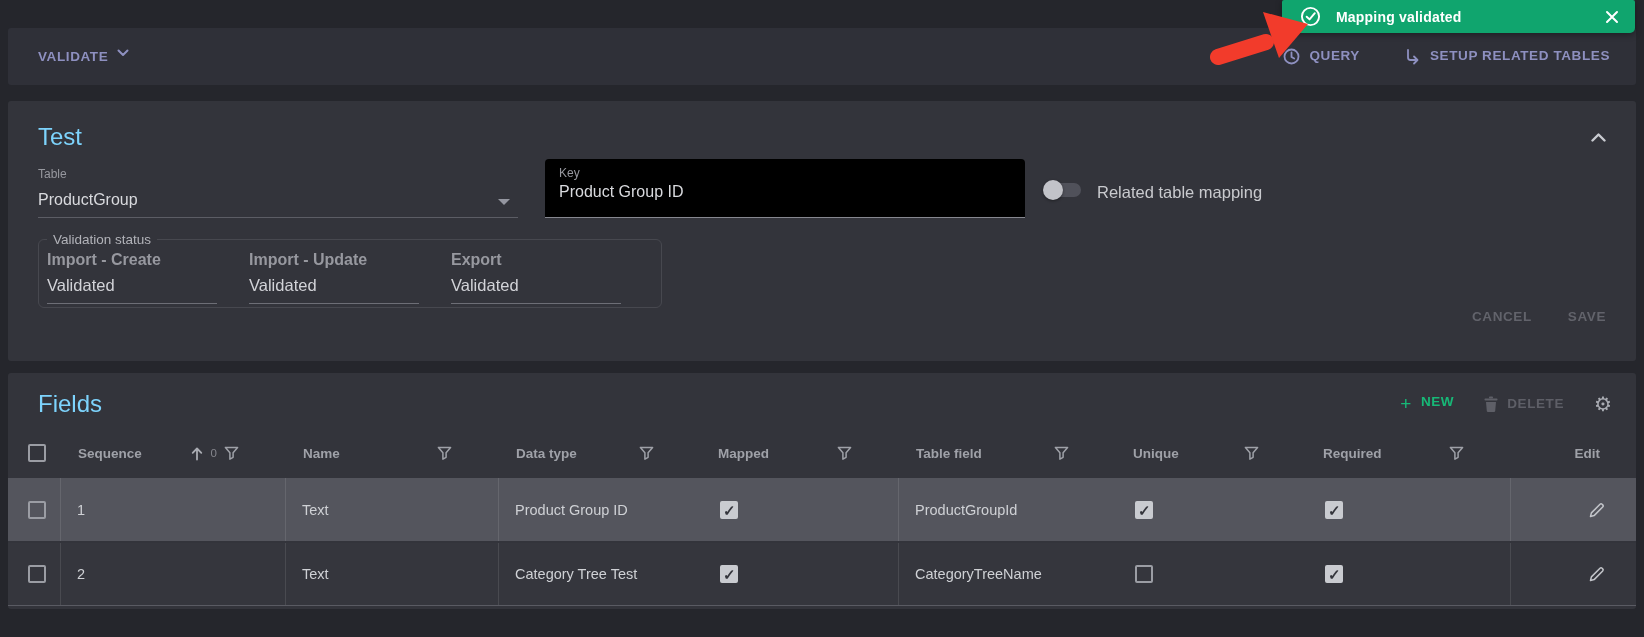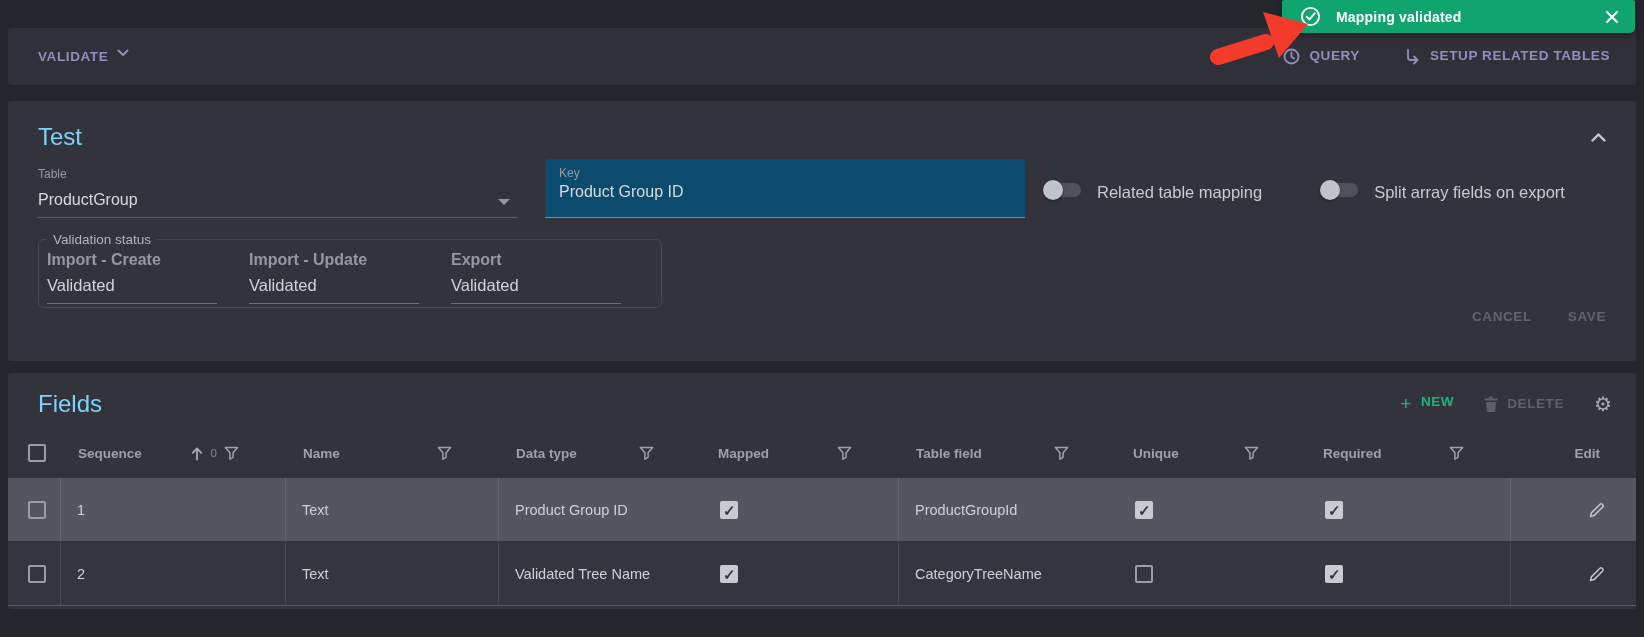--- a/index.html
+++ b/index.html
@@ -30,21 +30,21 @@
   
   .panel-title { font-size:24px; color:#7dd3fc; font-weight:400; }
   .test-head { display:flex; align-items:center; padding:22px 30px 0 30px; }
   .collapse-btn { margin-left:auto; cursor:pointer; display:flex; }
   .form-row { position:absolute; top:58px; left:30px; right:30px; display:flex; align-items:flex-start; }
   .field-label { font-size:12px; color:#97989f; }
   .field-value { font-size:16px; color:#d9dade; }
   .select-field { width:480px; padding-top:8px; border-bottom:1px solid #5c5d65; position:relative; height:59px; cursor:pointer; }
   .select-field .field-value { margin-top:10px; }
   .select-arrow { position:absolute; right:8px; bottom:12px; width:0; height:0; border-left:6px solid transparent; border-right:6px solid transparent; border-top:6px solid #9496a0; }
-  .filled-field { margin-left:27px; width:480px; height:59px; background:#0c4a6e; border-radius:4px 4px 0 0; border-bottom:1px solid #86878f; padding:7px 12px 0 14px; cursor:text; }
+  .filled-field { margin-left:27px; width:480px; height:59px; background:#000000; border-radius:4px 4px 0 0; border-bottom:1px solid #86878f; padding:7px 12px 0 14px; cursor:text; }
   .filled-field .field-value { margin-top:3px; }
   .toggle-group { display:flex; align-items:flex-start; margin-left:20px; margin-top:24px; }
   .toggle { position:relative; width:36px; height:14px; border-radius:8px; background:#50515a; margin:0 16px 0 0; cursor:pointer; flex:none; }
   .toggle .knob { position:absolute; left:-2px; top:-3px; width:20px; height:20px; border-radius:50%; background:#c2c3c9; box-shadow:0 1px 3px rgba(0,0,0,.4); }
   .toggle-group:nth-of-type(2) .knob { background:#ffffff; }
   .toggle-label { font-size:16.5px; color:#c9cace; margin-right:40px; }
   .vstatus { position:absolute; top:131px; left:30px; width:615px; height:76px; border:1px solid #47484f; border-radius:6px; padding:4px 8px 0 8px; }
   .vstatus legend { font-size:13.5px; color:#b2b3b9; padding:0 6px; margin-left:0px; }
   .vstatus-items { display:flex; }
   .vstatus-item { width:202px; }
@@ -141,26 +141,20 @@
       </div>
       <div class="filled-field">
         <div class="field-label">Key</div>
         <div class="field-value">Product Group ID</div>
       </div>
       <div class="toggle-group">
         <div class="toggle">
             <div class="knob"></div>
           </div>
         <div class="toggle-label">Related table mapping</div>
-      </div>
-      <div class="toggle-group">
-        <div class="toggle">
-            <div class="knob"></div>
-          </div>
-        <div class="toggle-label">Split array fields on export</div>
       </div>
     </div>
 
     <fieldset class="vstatus">
       <legend>Validation status</legend>
       <div class="vstatus-items">
         <div class="vstatus-item">
           <div class="field-label">Import - Create</div>
           <div class="field-value">Validated</div>
         </div>
@@ -301,21 +295,21 @@
         </span>
       </div>
     </div>
 
     <div class="grid-row">
       <div class="cell cell-check">
           <span class="checkbox"></span>
         </div>
       <div class="cell">2</div>
       <div class="cell">Text</div>
-      <div class="cell">Validated Tree Name</div>
+      <div class="cell">Category Tree Test</div>
       <div class="cell cell-check">
           <span class="checkbox checked"></span>
         </div>
       <div class="cell">CategoryTreeName</div>
       <div class="cell cell-check">
           <span class="checkbox"></span>
         </div>
       <div class="cell cell-check">
           <span class="checkbox checked"></span>
         </div>

